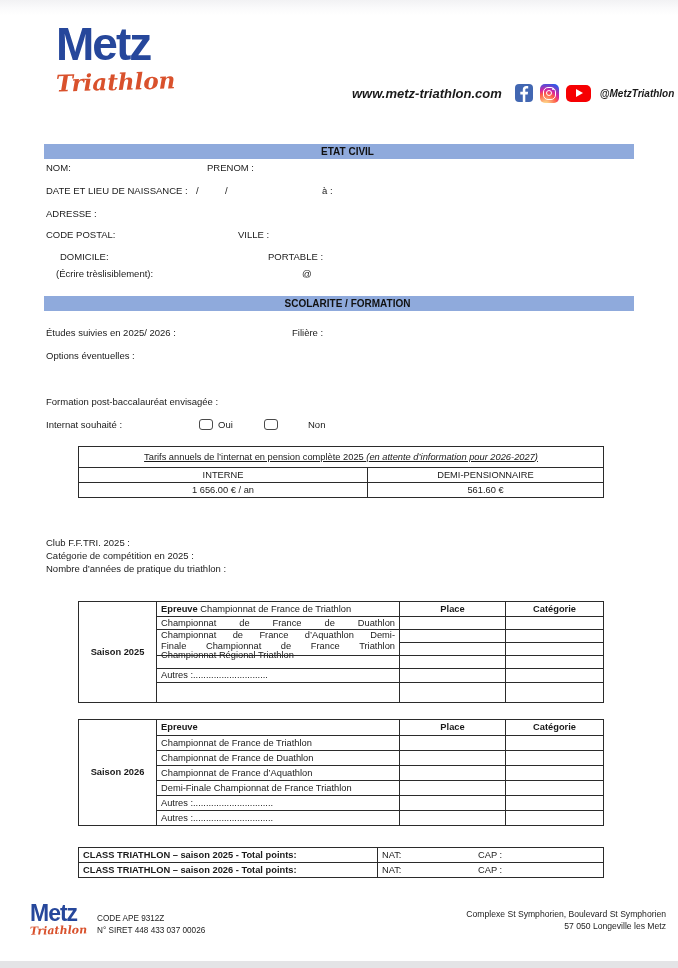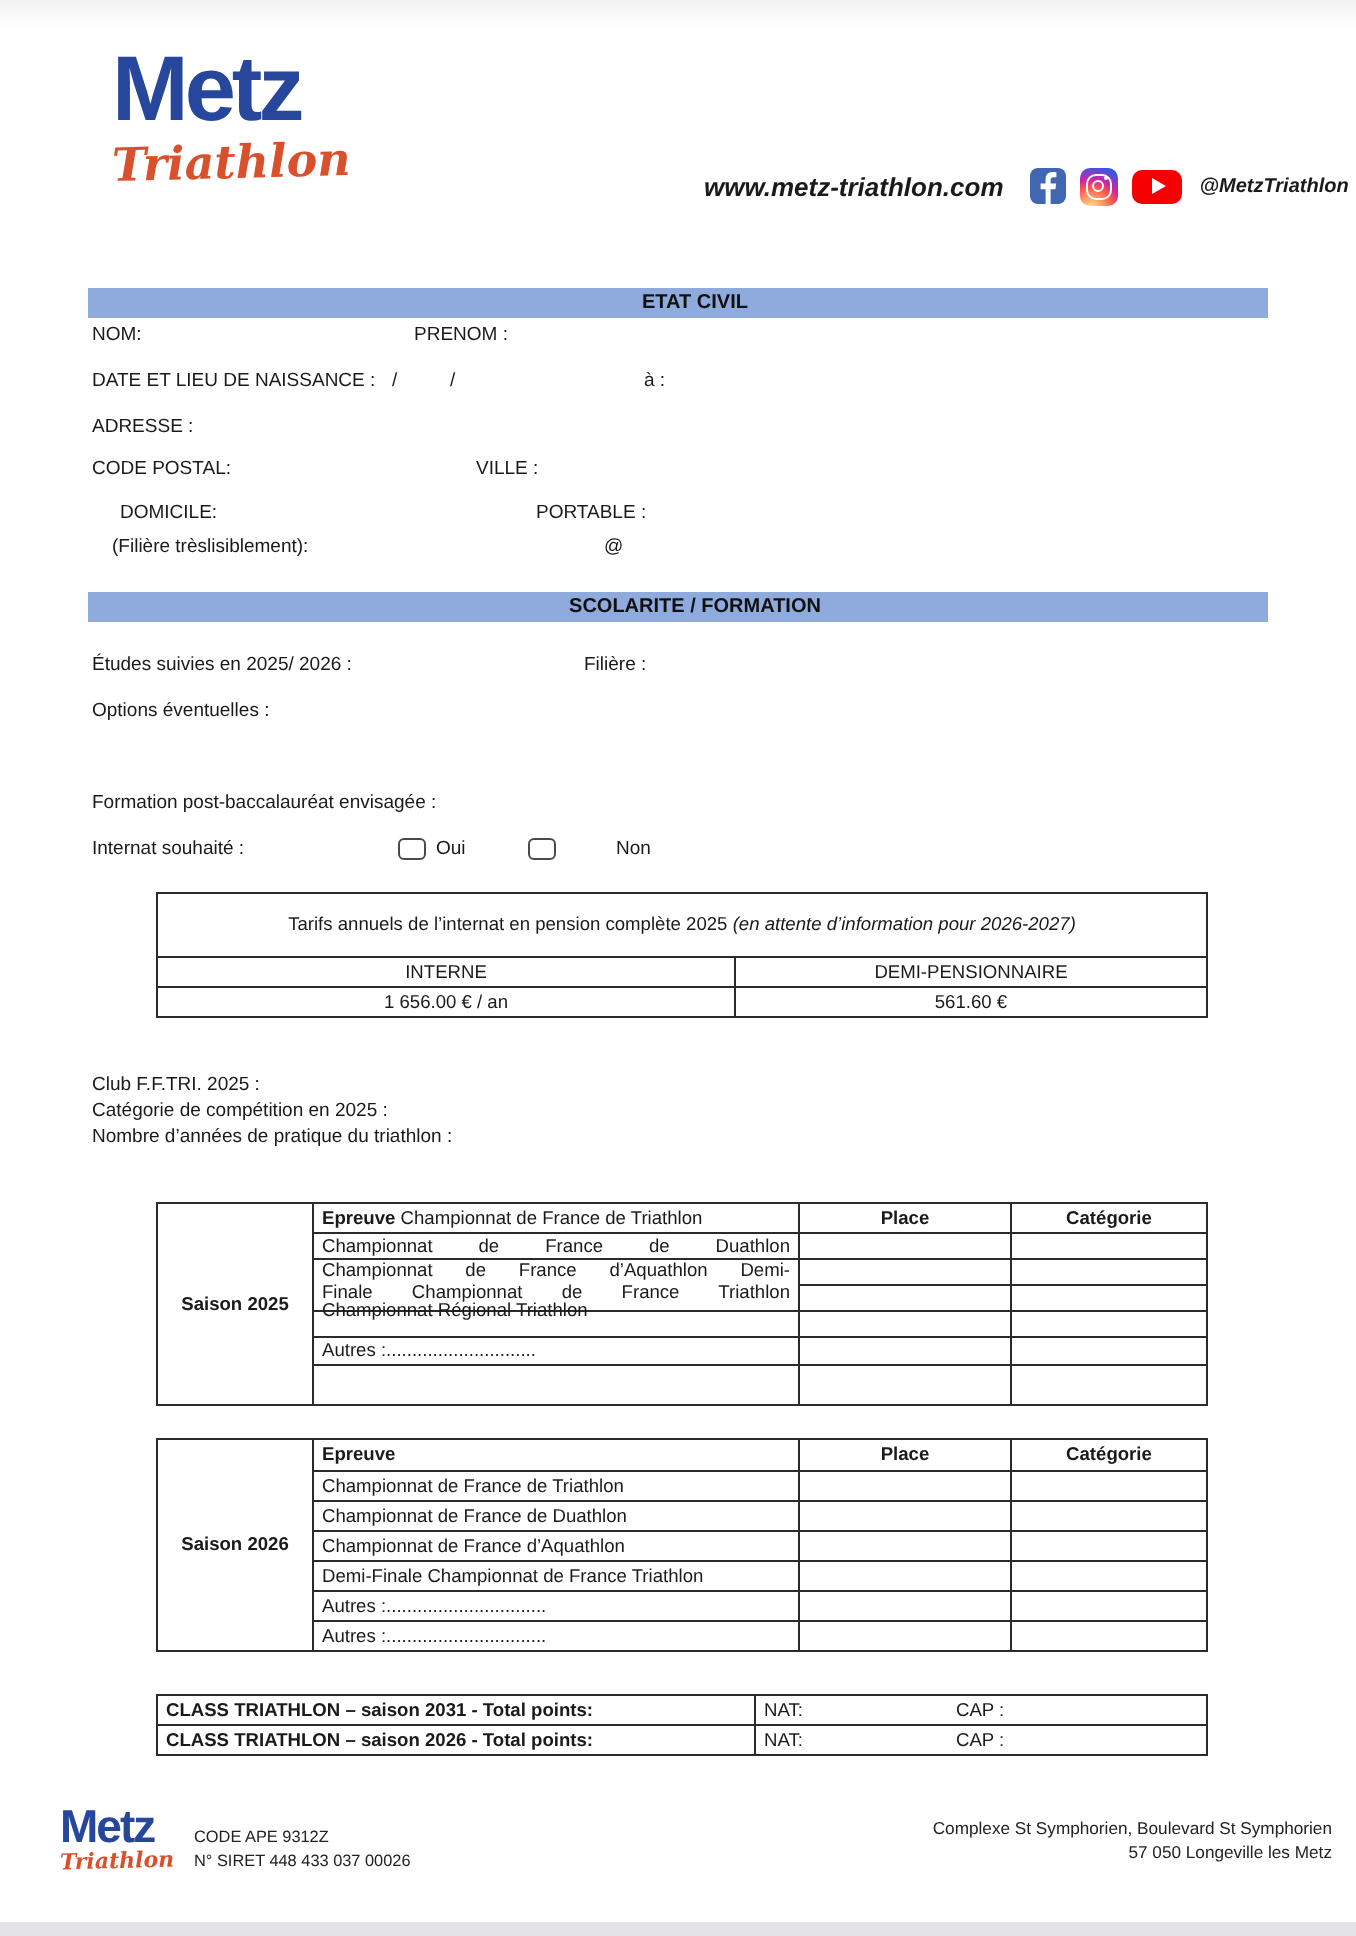--- a/index.html
+++ b/index.html
@@ -104,21 +104,21 @@
   </div>
   <div class="frow" style="top:229px;">
     <span style="left:2px;">CODE POSTAL:</span>
     <span style="left:194px;">VILLE :</span>
   </div>
   <div class="frow" style="top:251px;">
     <span style="left:16px;">DOMICILE:</span>
     <span style="left:224px;">PORTABLE :</span>
   </div>
   <div class="frow" style="top:268px;">
-    <span style="left:12px;">(Filière trèslisiblement):</span>
+    <span style="left:12px;">(Écrire trèslisiblement):</span>
     <span style="left:258px;">@</span>
   </div>
 
   <div class="bar" style="top:296px;">SCOLARITE / FORMATION</div>
 
   <div class="frow" style="top:327px;">
     <span style="left:2px;">Études suivies en 2025/ 2026 :</span>
     <span style="left:248px;">Filière :</span>
   </div>
   <div class="frow" style="top:350px;">
@@ -134,21 +134,21 @@
     <span class="checkbox" style="left:220px;top:0;"></span>
     <span style="left:264px;">Non</span>
   </div>
 
   <table class="doc-table" style="top:446px;">
     <colgroup>
         <col style="width:289px;">
         <col style="width:236px;">
       </colgroup>
     <tbody>
-        <tr style="height:32px;">
+        <tr style="height:21px;text-decoration:underline;">
       <td colspan="2" class="c">
         <span>Tarifs annuels de l’internat en pension complète 2025 </span><i>(en attente d’information pour 2026-2027)</i>
       </td>
     </tr>
     <tr style="height:15px;">
       <td class="c">INTERNE</td>
       <td class="c">DEMI-PENSIONNAIRE</td>
     </tr>
     <tr style="height:15px;">
       <td class="c">1 656.00 € / an</td>
@@ -264,21 +264,21 @@
   </tbody>
     </table>
 
   <table class="doc-table" style="top:847px;">
     <colgroup>
         <col style="width:299px;">
         <col style="width:226px;">
       </colgroup>
     <tbody>
         <tr style="height:15px;">
-      <td class="b">CLASS TRIATHLON – saison 2031 - Total points:</td>
+      <td class="b">CLASS TRIATHLON – saison 2025 - Total points:</td>
       <td><span class="nat-span">NAT:</span><span>CAP  :</span></td>
     </tr>
     <tr style="height:15px;">
       <td class="b">CLASS TRIATHLON – saison 2026 - Total points:</td>
       <td><span class="nat-span">NAT:</span><span>CAP :</span></td>
     </tr>
   </tbody>
     </table>
 
   <div class="logo-footer">

